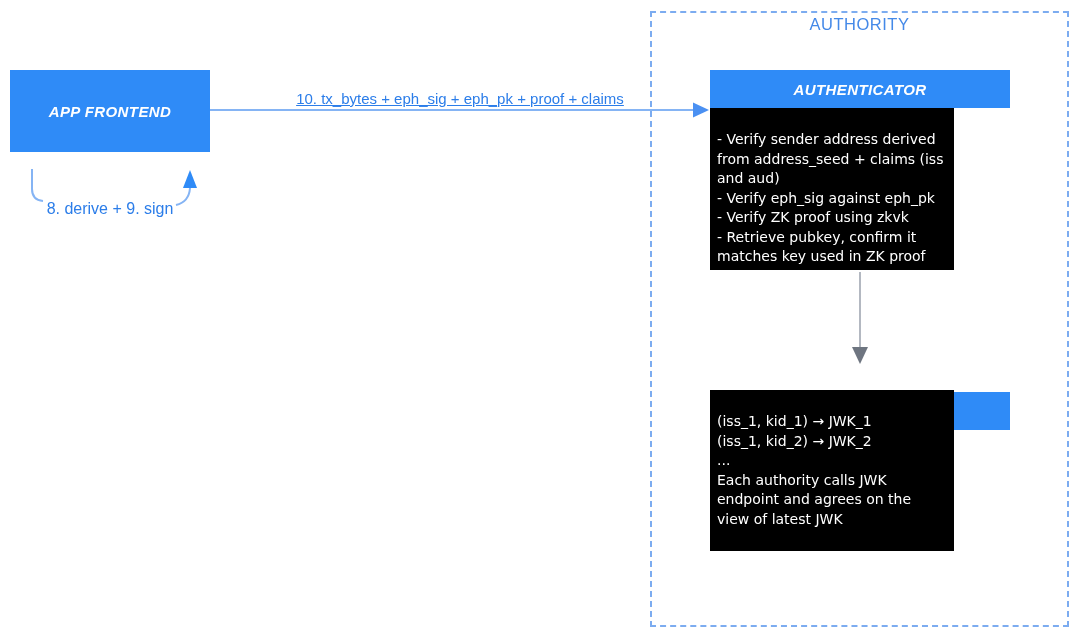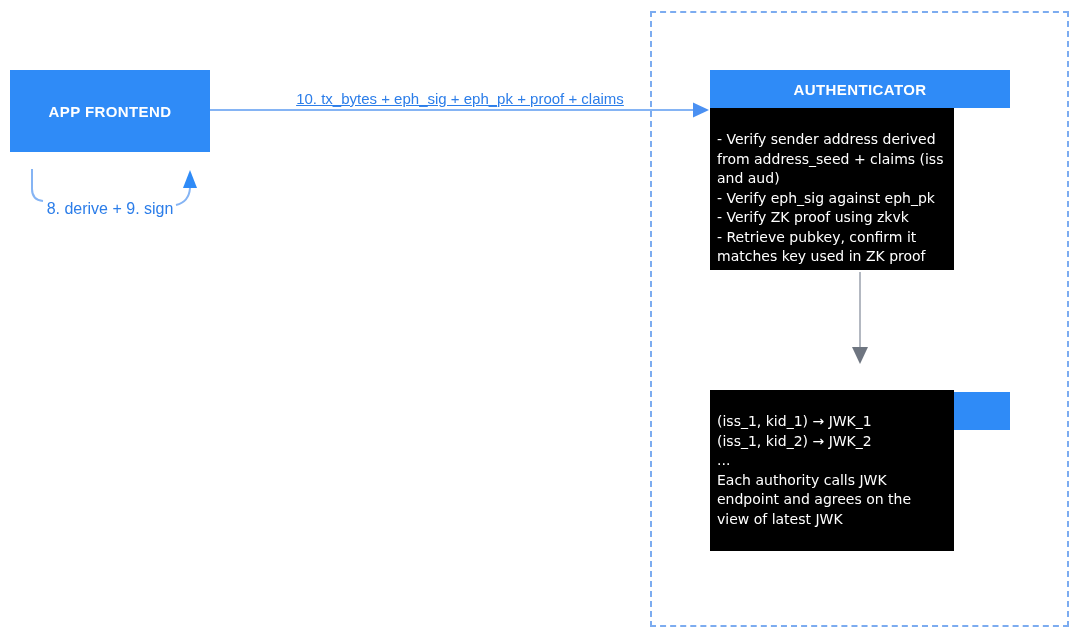--- a/index.html
+++ b/index.html
@@ -25,20 +25,21 @@
     position: absolute;
     display: flex;
     align-items: center;
     justify-content: center;
     background: #2F8BF7;
     color: #ffffff;
     font-weight: 700;
     font-size: 15px;
     letter-spacing: 0.4px;
     text-align: center;
+    font-style: italic;
   }
   .app-frontend {
     left: 10px; top: 70px;
     width: 200px; height: 82px;
   }
   .authority-container {
     position: absolute;
     left: 650px; top: 11px;
     width: 419px; height: 616px;
     border: 2px dashed #7CACF0;
@@ -129,20 +130,21 @@
 
   <div class="node-box app-frontend">
     <span>APP FRONTEND</span>
   </div>
 
   <div class="arrow-label self-loop-label">8. derive + 9. sign</div>
 
   <div class="arrow-label main-arrow-label">10. tx_bytes + eph_sig + eph_pk + proof + claims</div>
 
   <div class="authority-container"></div>
+  <div class="authority-title">AUTHORITY</div>
 
   <div class="node-box box-header authenticator-header">
     <span>AUTHENTICATOR</span>
   </div>
   <div class="black-box authenticator-body">- Verify sender address derived from address_seed + claims (iss and aud)
 - Verify eph_sig against eph_pk
 - Verify ZK proof using zkvk
 - Retrieve pubkey, confirm it matches key used in ZK proof</div>
 
 

